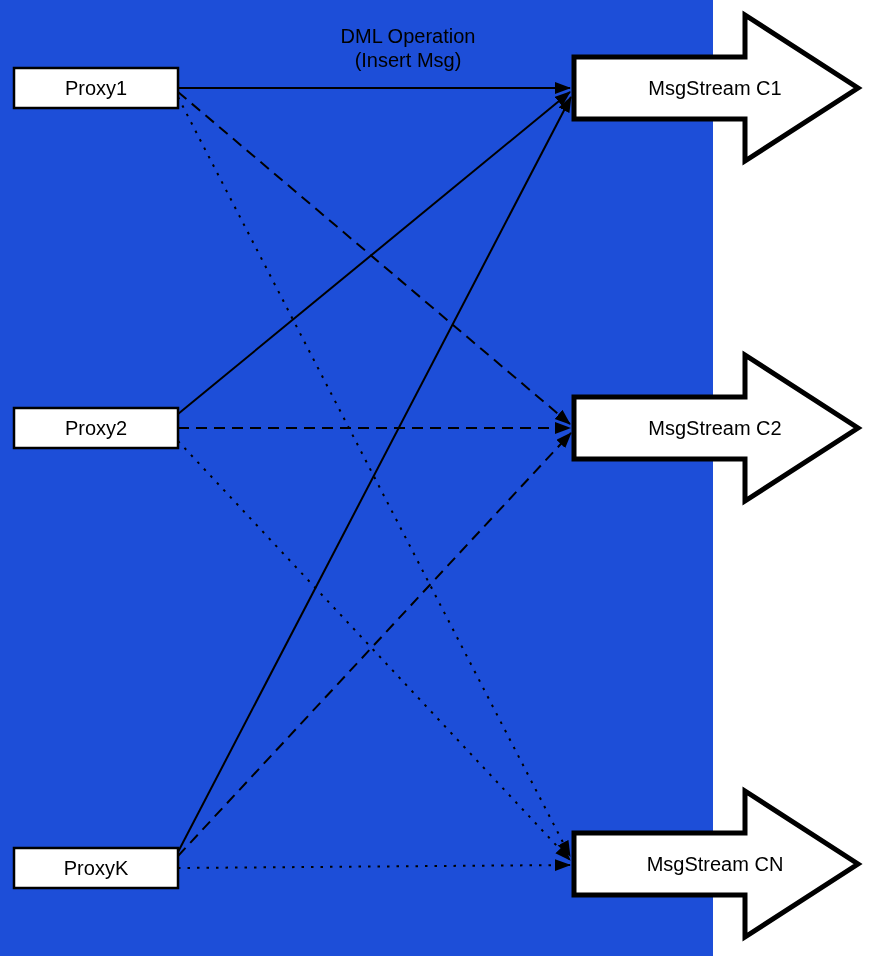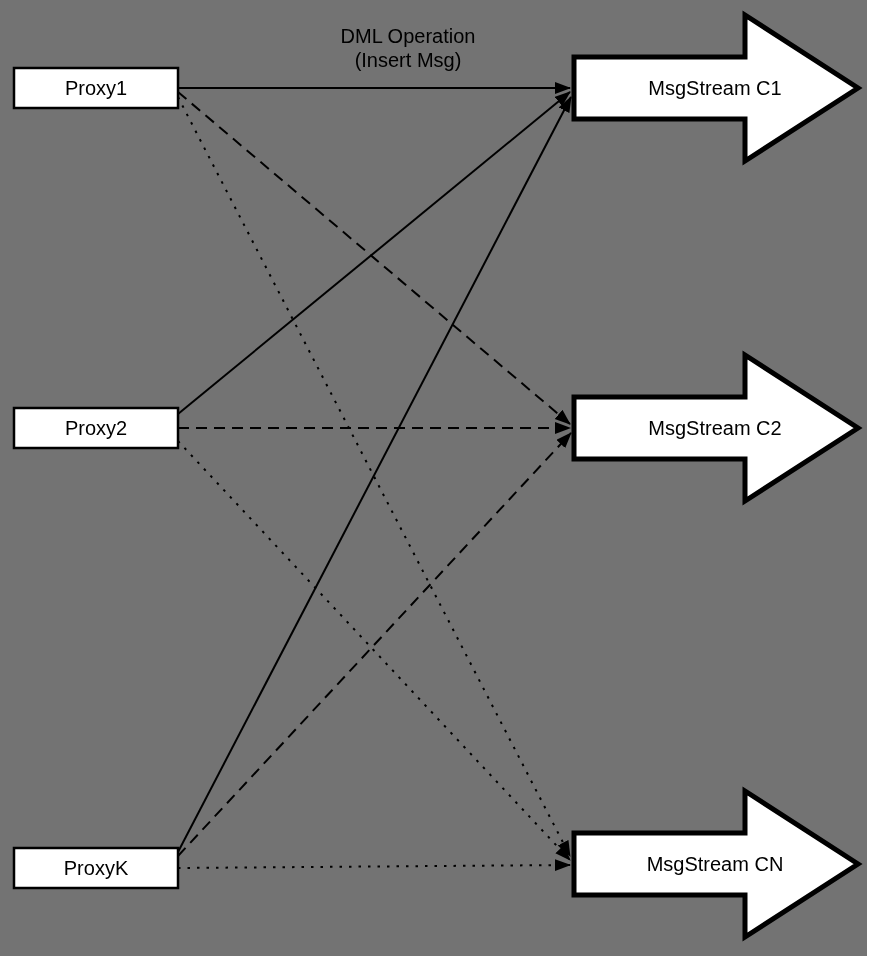--- a/index.html
+++ b/index.html
@@ -2,23 +2,23 @@
 <html><head>
 <meta charset="utf-8">
 <style>
   html, body {
     margin: 0;
     padding: 0;
     background: #ffffff;
     font-family: "Liberation Sans", sans-serif;
   }
   .canvas-wrap {
-    width: 867px;
+    width: 713px;
     height: 956px;
-    background: #737373;
+    background: #1d4ed8;
     position: relative;
   }
   svg text {
     font-family: "Liberation Sans", sans-serif;
     font-size: 20px;
     fill: #000000;
   }
   .node-rect {
     fill: #ffffff;
     stroke: #000000;

